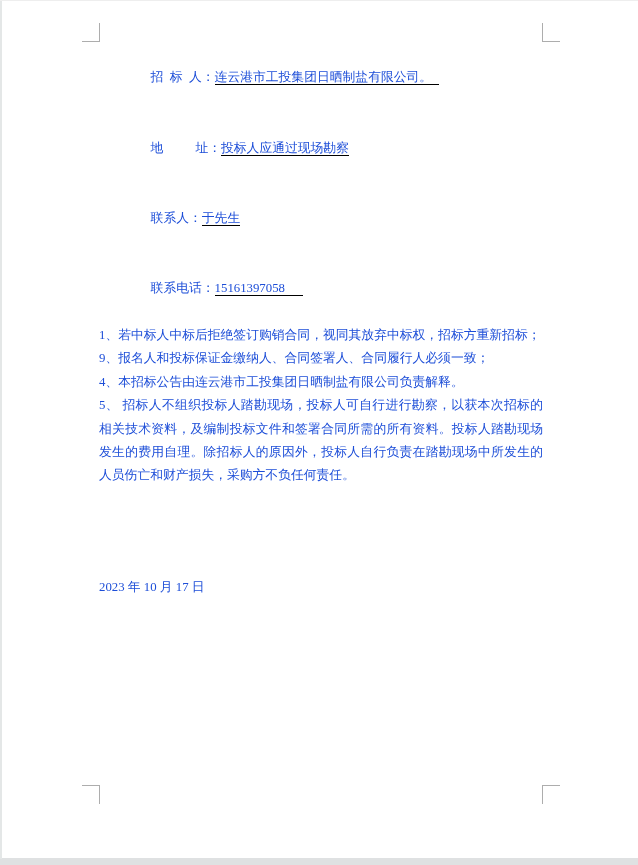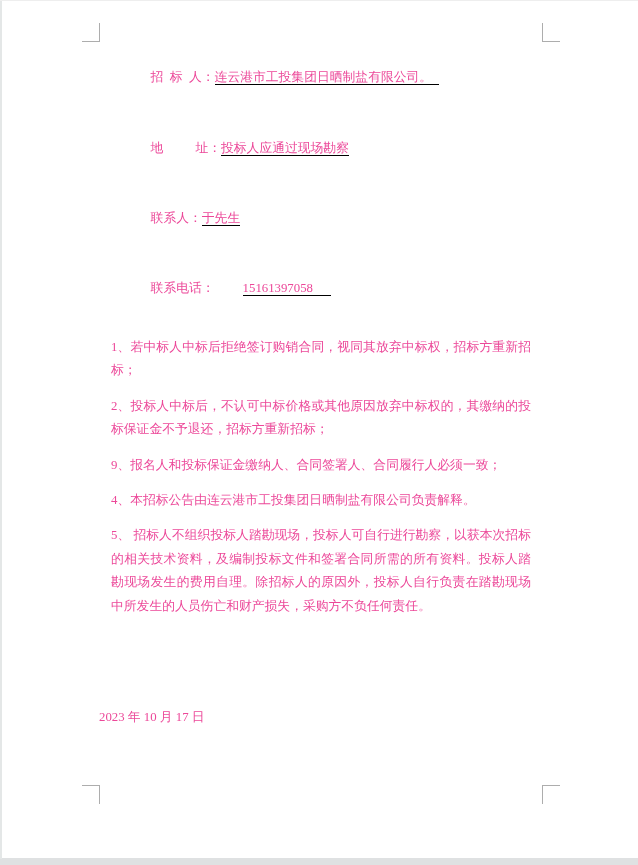--- a/index.html
+++ b/index.html
@@ -47,41 +47,41 @@
   .crop.br { left: 542px; top: 784px; border-left: 1px solid #adadad;  border-top: 1px solid #adadad; }
 
   .content {
     position: absolute;
     left: 99px;
     top: 40px;
     width: 444px;
     padding-top: 2px;
     font-size: 12.8px;
     line-height: 23.4px;
-    color: #ec4899;
+    color: #1d4ed8;
     text-align: justify;
   }
   .contact-line {
     padding-left: 26px;
     white-space: pre;
   }
   .contact-label { white-space: pre; }
   .contact-value {
     border-bottom: 1px solid #000;
     white-space: pre;
   }
   .contact-value.pad-sm { padding-right: 7px; }
-  .contact-value.pad-lg { padding-right: 18px; margin-left: 28px; }
+  .contact-value.pad-lg { padding-right: 18px; }
 
   .section-heading {
     font-weight: bold;
     margin: 5px 0 0 0;
   }
   .clause {
-    margin: 12px;
+    margin: 0;
     white-space: pre-wrap;
   }
   .clause.gap-before { margin-top: 6px; }
 
   .doc-date {
     margin-top: 88px;
     text-align: left;
   }
 </style>
 </head>
@@ -106,21 +106,20 @@
       </div>
       <div class="contact-line">
         <span class="contact-label">联系人：</span><span class="contact-value">于先生</span>
       </div>
       <div class="contact-line">
         <span class="contact-label">联系电话：</span><span class="contact-value pad-lg">15161397058</span>
       </div>
 
 
       <p class="clause">1、若中标人中标后拒绝签订购销合同，视同其放弃中标权，招标方重新招标；</p>
-      <p class="clause">2、投标人中标后，不认可中标价格或其他原因放弃中标权的，其缴纳的投标保证金不予退还，招标方重新招标；</p>
       <p class="clause">9、报名人和投标保证金缴纳人、合同签署人、合同履行人必须一致；</p>
       <p class="clause">4、本招标公告由连云港市工投集团日晒制盐有限公司负责解释。</p>
       <p class="clause">5、 招标人不组织投标人踏勘现场，投标人可自行进行勘察，以获本次招标的相关技术资料，及编制投标文件和签署合同所需的所有资料。投标人踏勘现场发生的费用自理。除招标人的原因外，投标人自行负责在踏勘现场中所发生的人员伤亡和财产损失，采购方不负任何责任。</p>
 
       <div class="doc-date">2023 年 10 月 17 日</div>
 
     </div>
   </div>
 </div>
 

